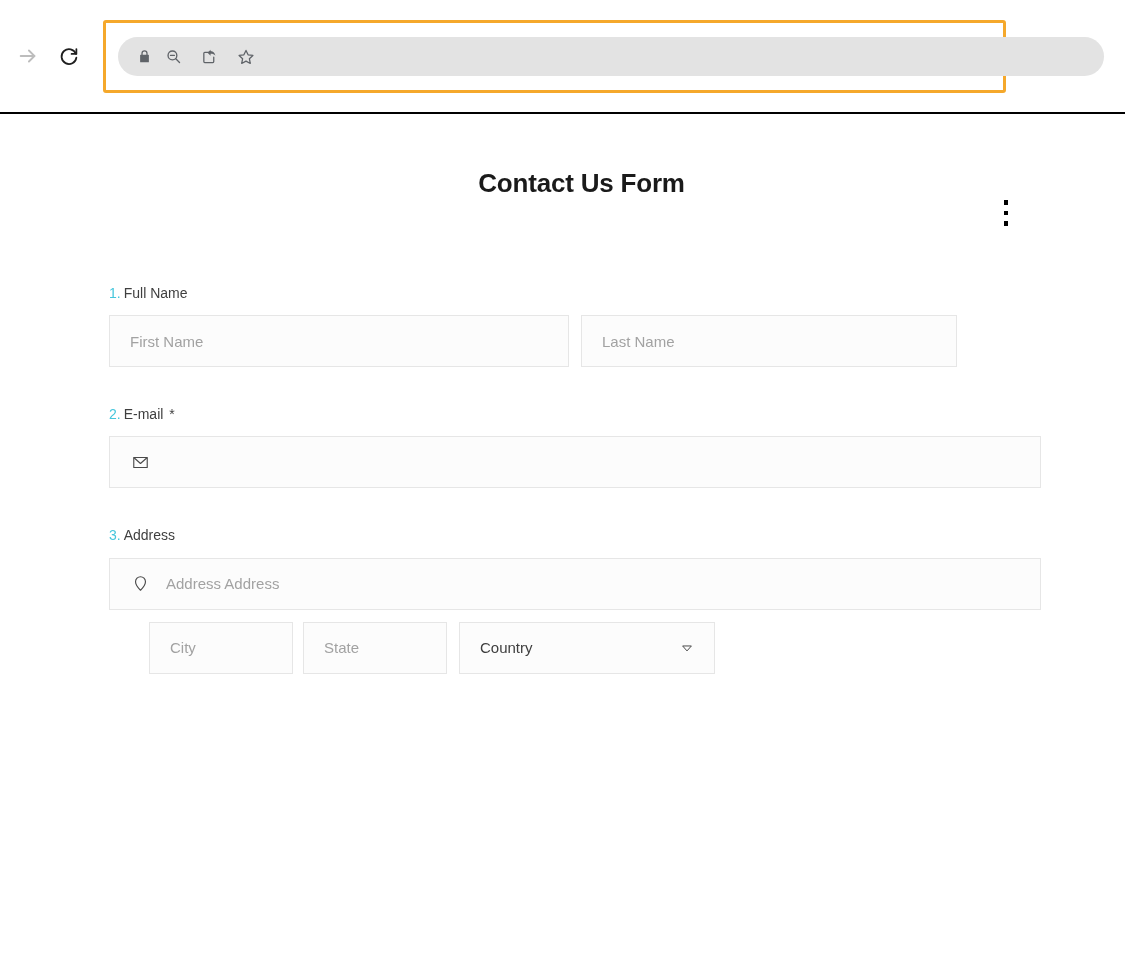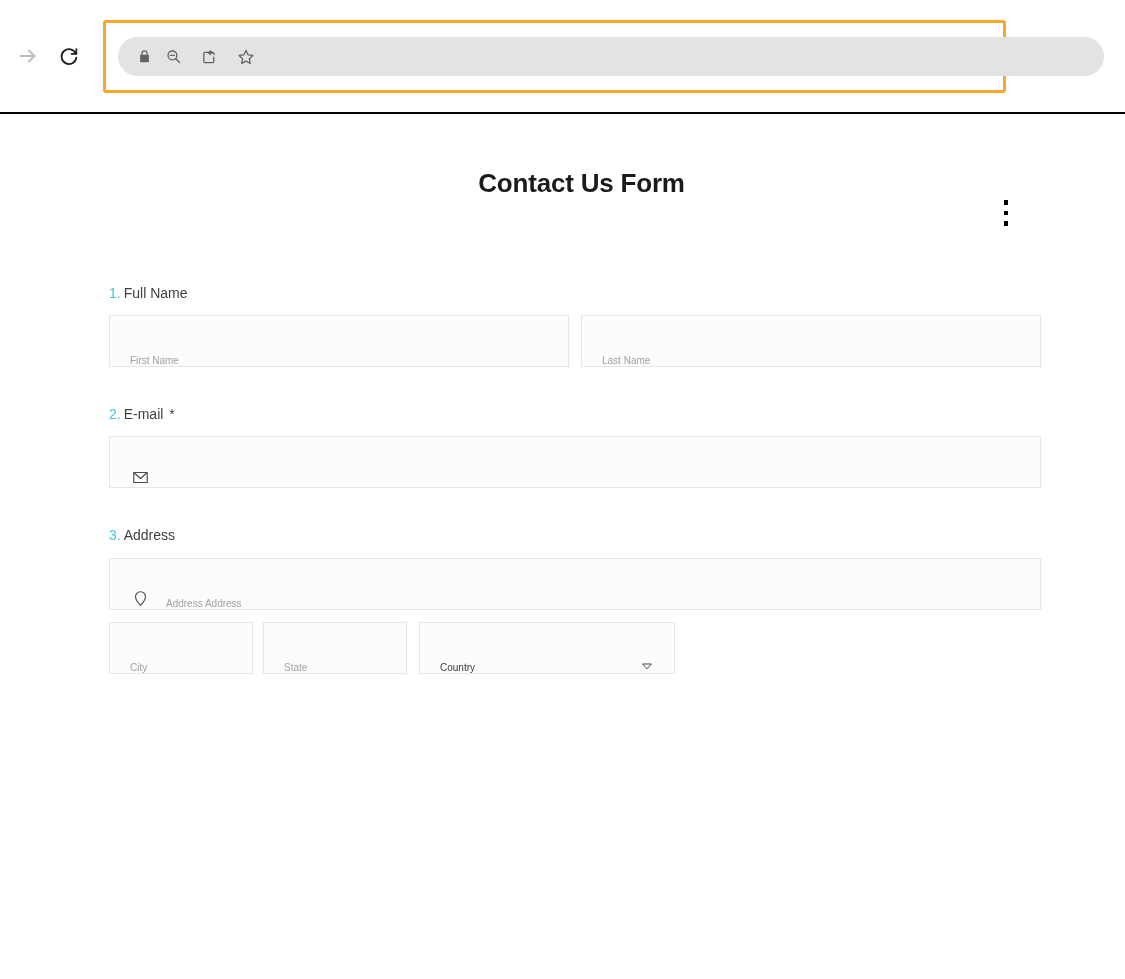--- a/index.html
+++ b/index.html
@@ -177,48 +177,48 @@
     margin-right: 3px;
   }
   .q-text { color: #3f3f3f; }
   .q-req  { color: #3f3f3f; margin-left: 2px; }
 
   .field {
     background: #fcfcfc;
     border: 1px solid #e6e6e6;
     height: 52px;
     display: flex;
-    align-items: flex-end;
+    align-items: center;
     padding: 0 20px;
-    font-size: 10px;
+    font-size: 15px;
   }
 
   .field .ph { color: #a2a2a2; }
   .field .val { color: #3f3f3f; }
 
   .field-icon {
     width: 20px;
     height: 20px;
     flex: 0 0 auto;
     display: flex;
     align-items: center;
     justify-content: center;
     margin-right: 16px;
   }
 
   .row { display: flex; }
 
   .row-name .field { flex: 0 0 auto; }
   .f-first { width: 460px; }
-  .f-last  { width: 460px; margin-left: 12px; }
+  .f-last  { width: 376px; margin-left: 12px; }
 
   .f-street { width: 932px; }
 
   .row-csc { margin-top: 12px; }
-  .f-city    { width: 144px; }
+  .f-city    { width: 144px; margin-left: 40px; }
   .f-state   { width: 144px; margin-left: 10px; }
   .f-country { width: 256px; margin-left: 12px; justify-content: space-between; }
 
   .f-email { width: 932px; }
   .f-phone { width: 932px; }
 
   .chevron {
     width: 14px;
     height: 14px;
     flex: 0 0 auto;

